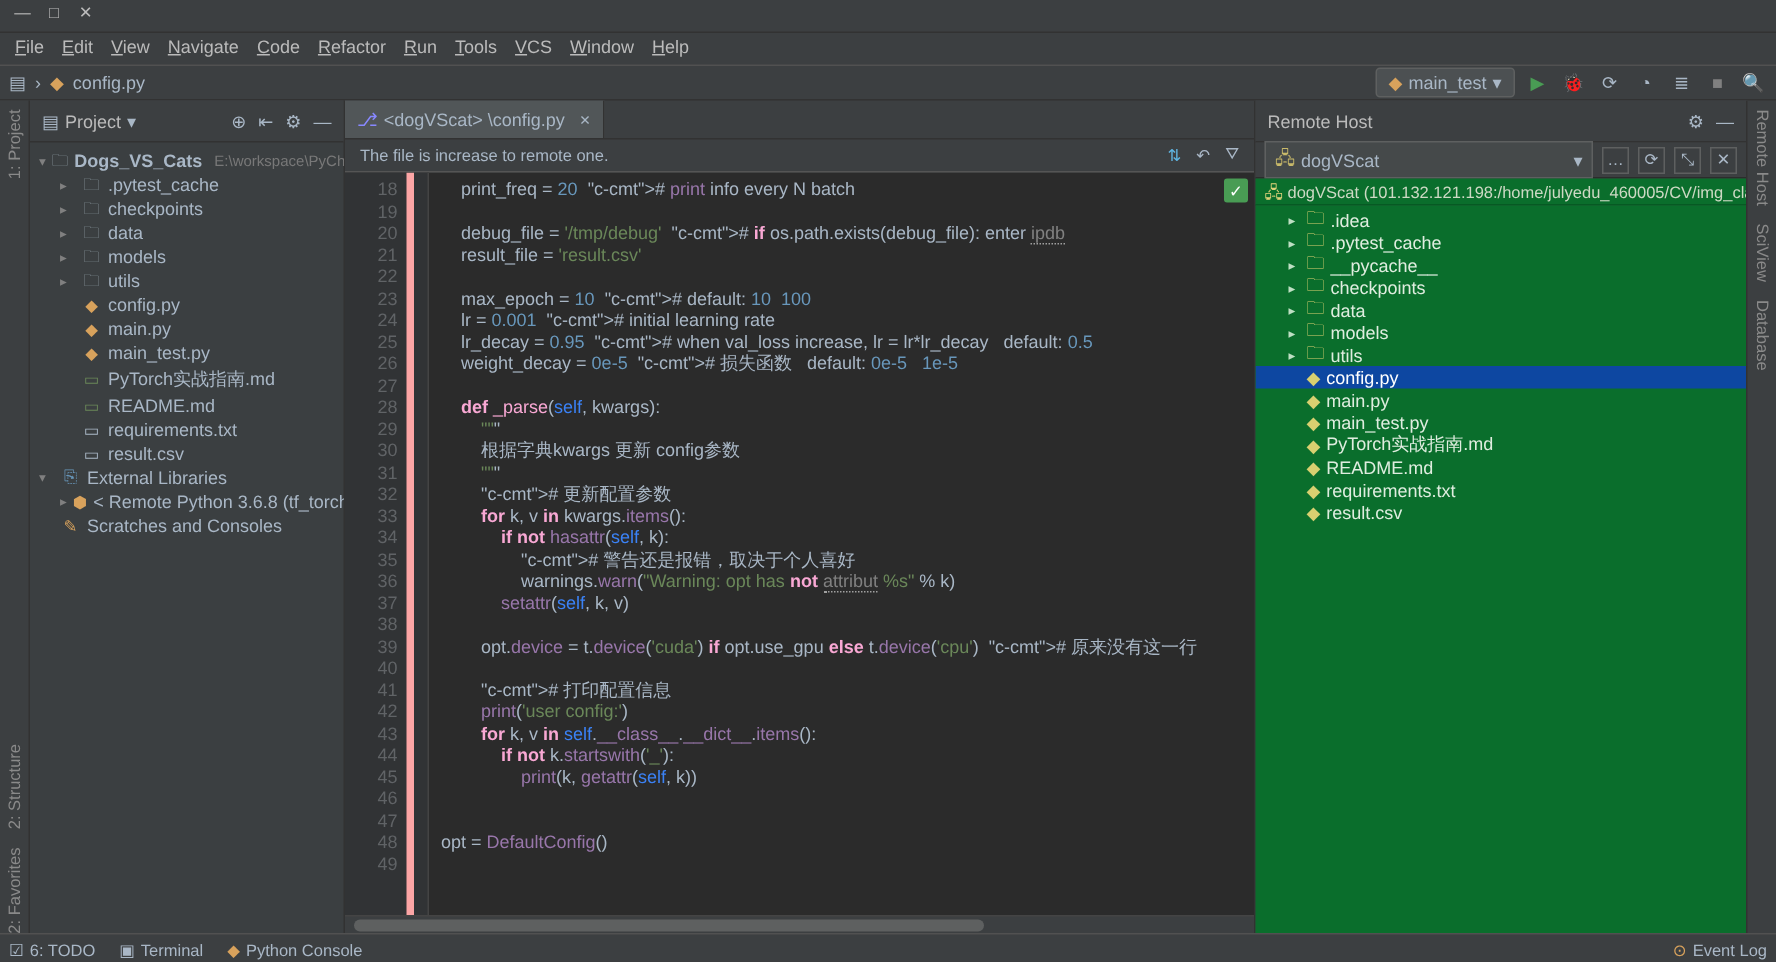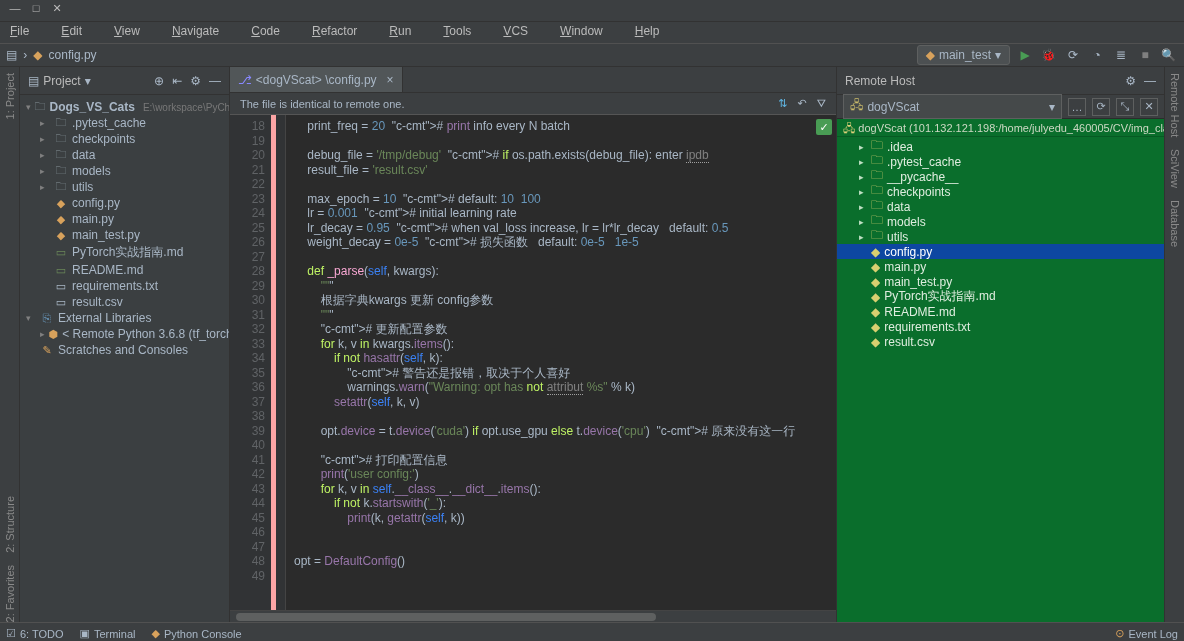--- a/index.html
+++ b/index.html
@@ -1,19 +1,19 @@
 <!DOCTYPE html>
 <html><head>
 <meta charset="utf-8">
 <style>
 * { margin: 0; padding: 0; box-sizing: border-box; font-family: "Segoe UI", Arial, sans-serif; }
 body { background: #3c3f41; color: #a9b7c6; font-size: 12px; width: 1184px; height: 641px; overflow: hidden; position: relative; }
 .title-bar { height: 22px; background: #3c3f41; color: #bbbbbb; font-size: 11px; padding: 2px 6px; display: flex; justify-content: space-between; border-bottom: 1px solid #323232; }
 .title-bar .buttons span { display: inline-block; width: 18px; text-align: center; }
-.menu-bar { height: 21px; background: #3c3f41; padding: 0 6px; display: flex; gap: 24px; font-size: 12px; color: #bbbbbb; }
+.menu-bar { height: 21px; background: #3c3f41; padding: 0 6px; display: flex; gap: 4px; font-size: 12px; color: #bbbbbb; }
 .menu-bar span { padding: 2px 4px; cursor: pointer; }
 .crumb-bar { height: 24px; background: #3c3f41; border-top: 1px solid #515151; border-bottom: 1px solid #323232; display: flex; align-items: center; padding: 0 6px; justify-content: space-between; }
 .crumb-bar .left { display: flex; align-items: center; gap: 6px; }
 .crumb-bar .right { display: flex; align-items: center; gap: 6px; }
 .folder-ic { color: #a9b7c6; }
 .run-combo { background: #4c5052; border: 1px solid #5e6060; padding: 2px 8px; border-radius: 3px; display: flex; align-items: center; gap: 4px; }
 .toolbar-ic { width: 18px; height: 18px; display: flex; align-items: center; justify-content: center; color: #a9b7c6; cursor: pointer; }
 .play-ic { color: #499c54; }
 .bug-ic { color: #499c54; }
 .main-area { display: flex; height: 555px; }
@@ -41,21 +41,21 @@
 .tab { background: #515658; border-right: 1px solid #323232; padding: 4px 8px; display: flex; align-items: center; gap: 4px; font-size: 12px; }
 .tab .branch-ic { color: #8888ff; }
 .tab .close { color: #a9b7c6; margin-left: 6px; }
 .editor-notice { height: 22px; background: #3c3f41; border-bottom: 1px solid #555; padding: 2px 10px; display: flex; align-items: center; justify-content: space-between; font-size: 11px; }
 .editor-notice .icons { display: flex; gap: 10px; color: #a9b7c6; }
 .editor-body { flex: 1; display: flex; overflow: hidden; position: relative; font-family: "Consolas","JetBrains Mono",monospace; font-size: 12px; }
 .gutter { width: 46px; background: #313335; color: #606366; text-align: right; padding: 4px 6px 0 0; line-height: 14.5px; border-right: 5px solid #fca5a5; position: relative; }
 .gutter .ln { height: 14.5px; }
 .fold-col { width: 10px; background: #313335; border-right: 1px solid #444; position: relative; }
 .code { flex: 1; padding: 4px 8px 0 8px; line-height: 14.5px; overflow: hidden; white-space: pre; color: #a9b7c6; }
-.c-kw { color: #bef264; }
+.c-kw { color: #f9a8d4; font-weight: bold; }
 .c-str { color: #6a8759; }
 .c-num { color: #6897bb; }
 .c-fn { color: #f9a8d4; }
 .c-self { color: #3b82f6; }
 .c-var { color: #9876aa; }
 .c-err { color: #808080; border-bottom: 1px dotted #a0a0a0; }
 .green-check { position: absolute; top: 4px; right: 4px; width: 16px; height: 16px; background: #499c54; color: #fff; border-radius: 2px; display: flex; align-items: center; justify-content: center; font-size: 11px; }
 .scroll-bar-h { height: 12px; background: #3c3f41; position: relative; border-top: 1px solid #444; }
 .scroll-thumb { position: absolute; left: 6px; top: 2px; width: 420px; height: 8px; background: #5e6060; border-radius: 4px; }
 .remote-panel { width: 328px; background: #3c3f41; border-left: 1px solid #323232; display: flex; flex-direction: column; }
@@ -235,21 +235,21 @@
 
   <div class="editor-area">
     <div class="tab-row">
       <div class="tab">
         <span class="branch-ic">⎇</span>
         <span>&lt;dogVScat&gt; \config.py</span>
         <span class="close">×</span>
       </div>
     </div>
     <div class="editor-notice">
-      <span>The file is identical to remote one.</span>
+      <span>The file is increase to remote one.</span>
       <span class="icons">
         <span style="color:#5fb4e0;">⇅</span>
         <span>↶</span>
         <span>⛛</span>
       </span>
     </div>
     <div class="editor-body">
       <div class="gutter" id="gutter">
           <div class="ln">18</div>
           <div class="ln">19</div>

